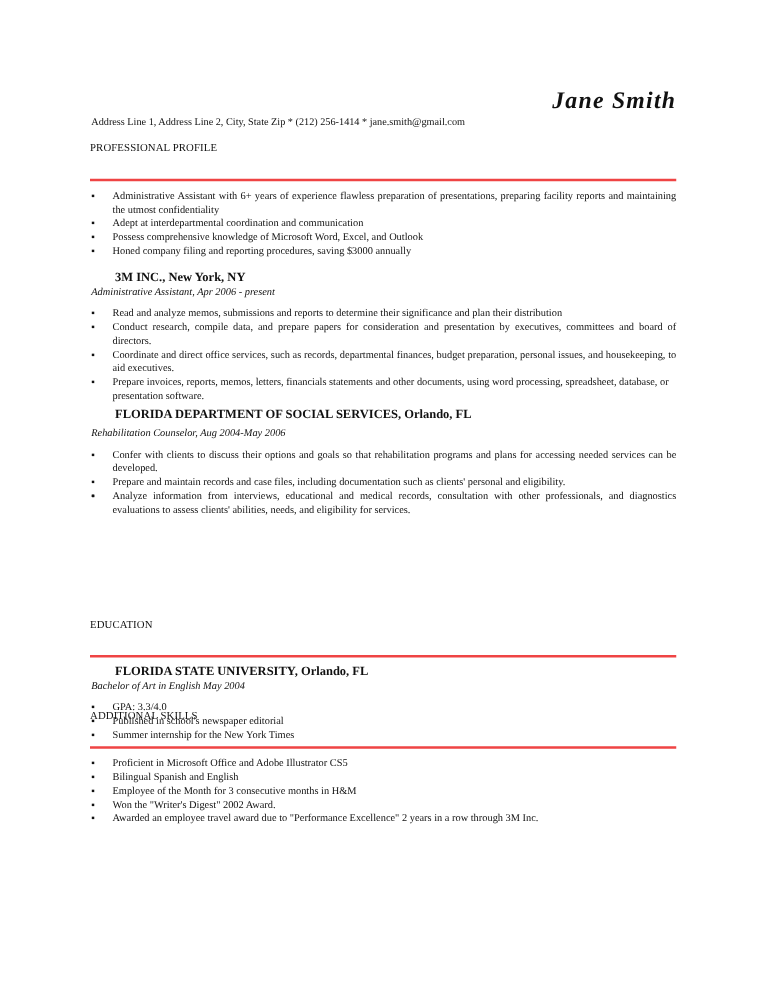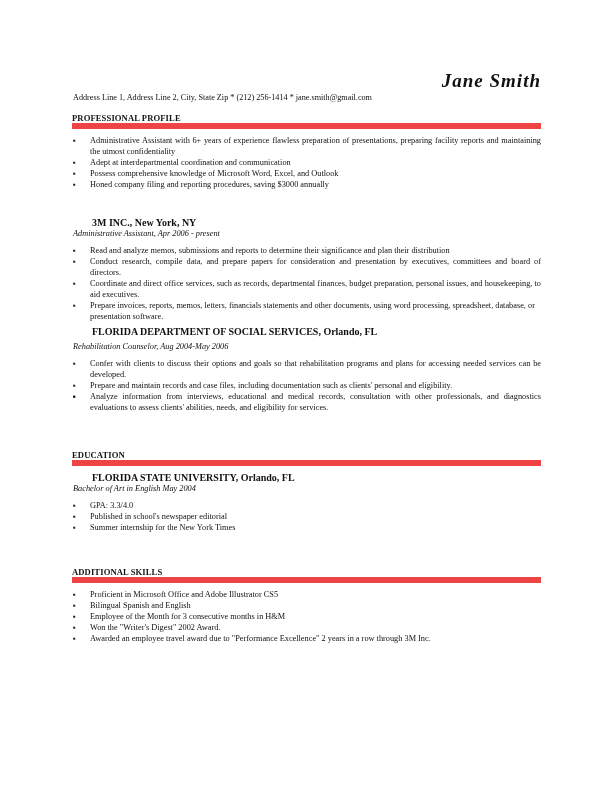--- a/index.html
+++ b/index.html
@@ -4,22 +4,22 @@
 <style>
   html, body { margin:0; padding:0; background:#ffffff; }
   body { width:612px; height:792px; position:relative; overflow:hidden;
          font-family:"Liberation Serif", "DejaVu Serif", serif; color:#111; }
   .page { position:absolute; left:73px; top:0; width:468px; }
   .name { position:absolute; left:0; width:468px; top:70px; text-align:right;
           font-size:19px; font-weight:bold; font-style:italic; letter-spacing:1px; color:#111; }
   .contact { position:absolute; left:0; width:468px; top:93px; text-align:left;
              font-size:8.2px; color:#111; }
   .section { position:absolute; left:0; width:468px; }
-  .sec-head { font-size:8.6px; font-weight:bold; letter-spacing:0.1px; padding-bottom:0;
-              border-bottom:6px solid #ef4444; margin-left:-1px; margin-right:0; }
+  .sec-head { font-size:8.6px; font-weight:normal; letter-spacing:0.1px; padding-bottom:20px;
+              border-bottom:2px solid #ef4444; margin-left:-1px; margin-right:0; }
   .org { font-size:10px; font-weight:bold; margin-top:6px; line-height:11px;margin-left:19px; }
   .role { font-size:8.3px; font-style:italic; line-height:11px; }
   ul { list-style:none; margin:6px 0 0 0; padding:0; }
   li { position:relative; padding-left:17px; font-size:8.3px; line-height:11px;
        text-align:justify; }
   li .bullet { position:absolute; left:0; top:0; font-size:8px; }
 </style>
 </head>
 <body>
 
@@ -52,21 +52,21 @@
     <div class="org" style="margin-top:4px;">FLORIDA DEPARTMENT OF SOCIAL SERVICES, Orlando, FL</div>
     <div class="role" style="margin-top:4px;">Rehabilitation Counselor, Aug 2004-May 2006</div>
     <ul>
       <li><span class="bullet">▪</span><span>Confer with clients to discuss their options and goals so that rehabilitation programs and plans for accessing needed services can be developed.</span></li>
       <li><span class="bullet">▪</span><span>Prepare and maintain records and case files, including documentation such as clients' personal and eligibility.</span></li>
       <li><span class="bullet">▪</span></li>
       <li><span class="bullet">▪</span><span>Analyze information from interviews, educational and medical records, consultation with other professionals, and diagnostics evaluations to assess clients' abilities, needs, and eligibility for services.</span></li>
     </ul>
   </div>
 
-  <div class="section" style="top:450px;">
+  <div class="section" style="top:494px;">
     <div class="sec-head">EDUCATION</div>
     <div class="org">FLORIDA STATE UNIVERSITY, Orlando, FL</div>
     <div class="role">Bachelor of Art in English May 2004</div>
     <ul>
       <li><span class="bullet">▪</span><span>GPA: 3.3/4.0</span></li>
       <li><span class="bullet">▪</span><span>Published in school's newspaper editorial</span></li>
       <li><span class="bullet">▪</span><span>Summer internship for the New York Times</span></li>
     </ul>
   </div>
 

